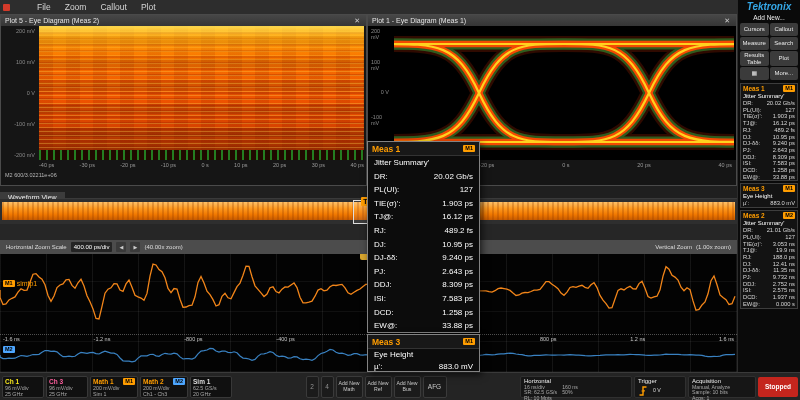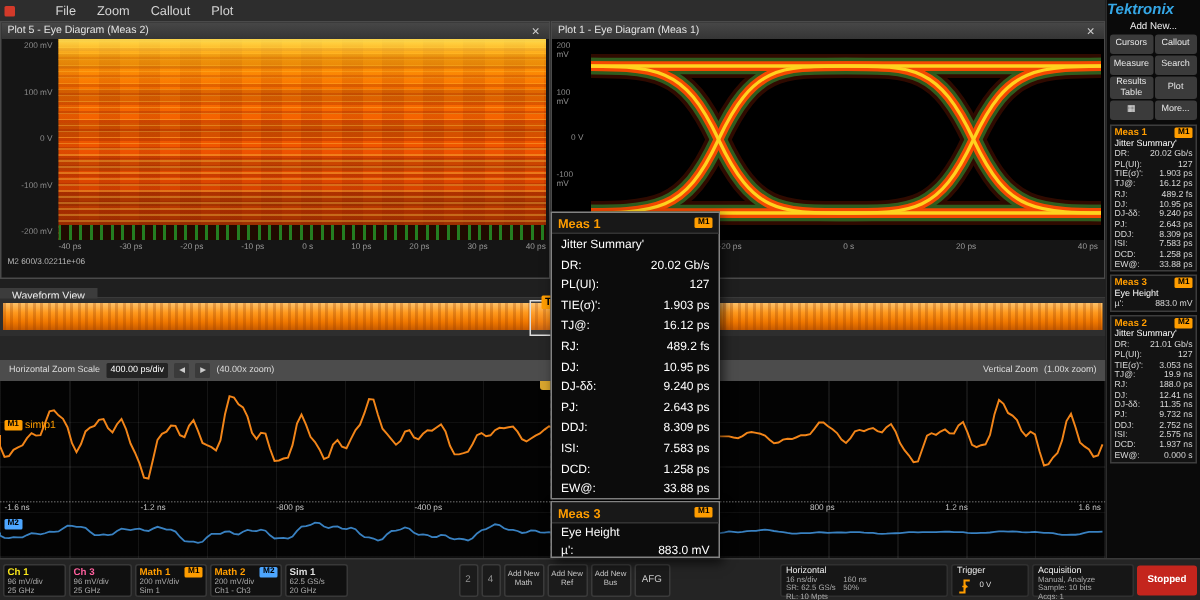--- a/index.html
+++ b/index.html
@@ -66,21 +66,21 @@
   
   .popup{background:#0c0c0c;border:1px solid #838383;box-shadow:2px 3px 7px rgba(0,0,0,.65);z-index:10;box-sizing:border-box;}
   .pophead{height:13px;display:flex;justify-content:space-between;align-items:center;padding:0 4px;background:#181818;border-bottom:1px solid #333;}
   .poptitle{color:#ff9d00;font-size:8.5px;font-weight:bold;}
   .prow{display:flex;justify-content:space-between;font-size:8px;line-height:13.6px;color:#fff;padding:0 6px;}
   #meas1pop{left:367px;top:141px;width:113px;height:192px;}
   #meas3pop{left:367px;top:334px;width:113px;height:38px;}
   #meas3pop .prow{line-height:12px;}
   
   .sidebar{left:737px;top:0;width:63px;height:372px;background:#0a0a0a;border-left:1px solid #2c2c2c;box-sizing:border-box;}
-  .logo{font-size:10px;font-weight:bold;font-style:italic;color:#35a7e6;line-height:13px;}
+  .logo{text-align:center;font-size:10px;font-weight:bold;font-style:italic;color:#35a7e6;line-height:13px;}
   .addnew{font-size:6.5px;color:#eee;text-align:center;line-height:9px;}
   .btngrid{display:grid;grid-template-columns:1fr 1fr;gap:1px;padding:1px 2px;}
   .sbtn{background:#3b3b3b;border-radius:2px;font-size:6px;color:#e8e8e8;text-align:center;
         display:flex;align-items:center;justify-content:center;min-height:11px;padding:1px;line-height:6.5px;}
   .badge{margin:2px;background:#131313;border:1px solid #3d3d3d;}
   .bhead{display:flex;justify-content:space-between;align-items:center;padding:0 2px;height:9px;}
   .btitle{color:#ff9d00;font-size:6.5px;font-weight:bold;}
   .bsub{font-size:6px;color:#fff;padding:0 2px;line-height:7px;}
   .brow{display:flex;justify-content:space-between;font-size:5.8px;line-height:6.7px;color:#d8d8d8;padding:0 2px;}
   

